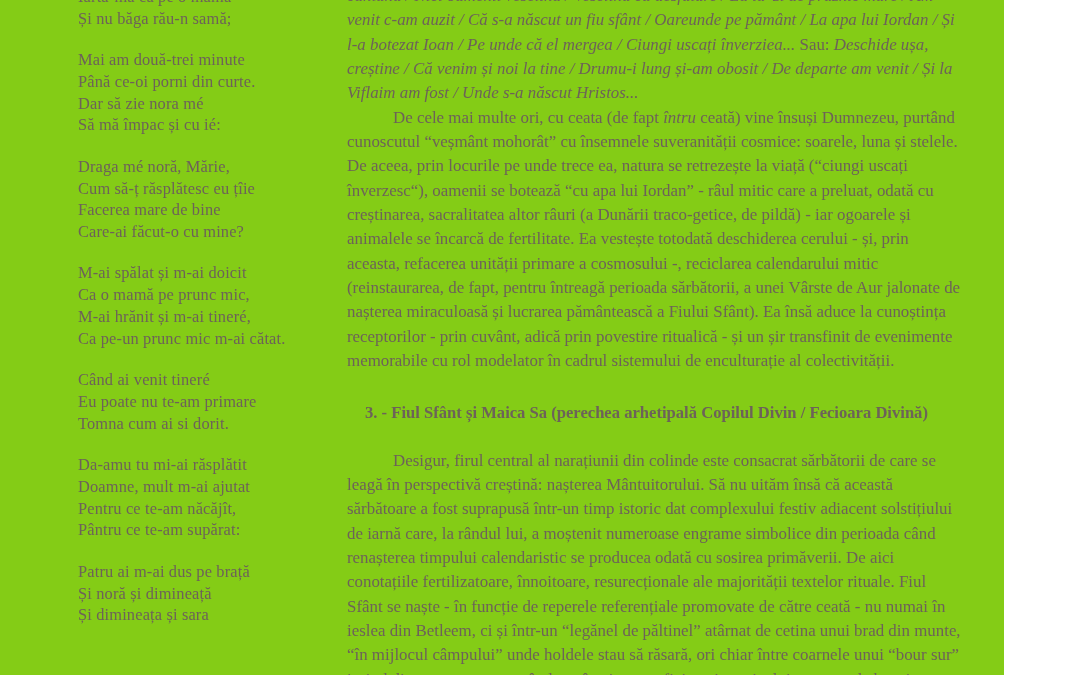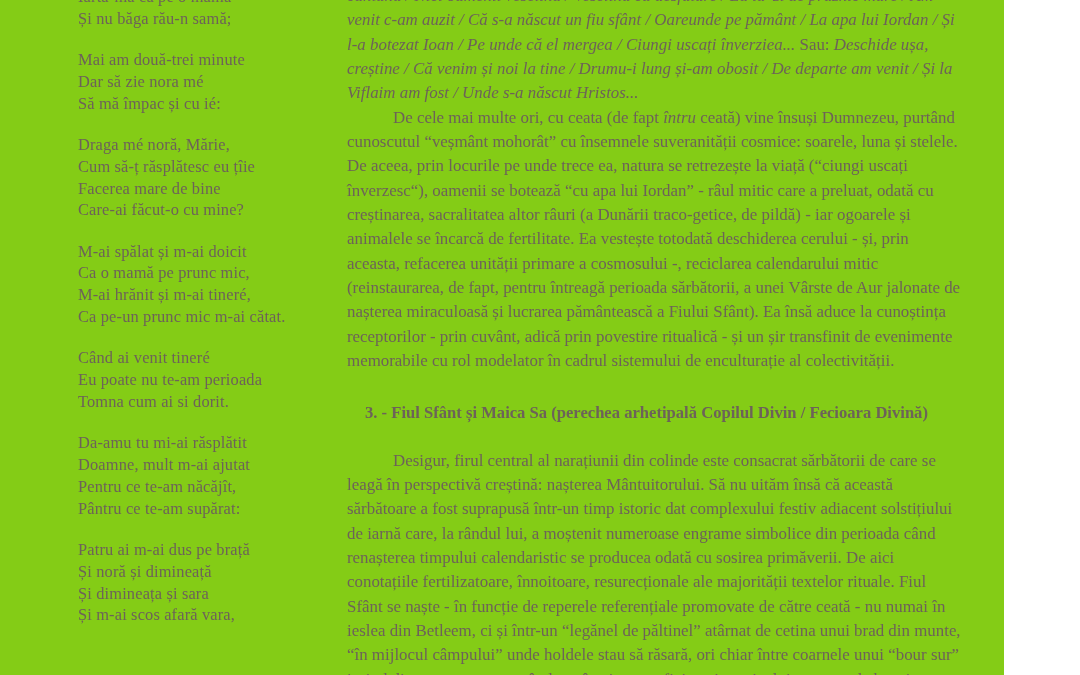--- a/index.html
+++ b/index.html
@@ -93,56 +93,56 @@
 
   <div id="poem-column">
 
     <div class="stanza">
       <div class="verse-line">Iarta-mă ca pe o mamă</div>
       <div class="verse-line">Și nu băga rău-n samă;</div>
     </div>
 
     <div class="stanza">
       <div class="verse-line">Mai am două-trei minute</div>
+      <div class="verse-line">Până ce-oi porni din curte.</div>
       <div class="verse-line">Dar să zie nora mé</div>
       <div class="verse-line">Să mă împac și cu ié:</div>
     </div>
 
     <div class="stanza">
       <div class="verse-line">Draga mé noră, Mărie,</div>
       <div class="verse-line">Cum să-ț răsplătesc eu țîie</div>
       <div class="verse-line">Facerea mare de bine</div>
       <div class="verse-line">Care-ai făcut-o cu mine?</div>
     </div>
 
     <div class="stanza">
       <div class="verse-line">M-ai spălat și m-ai doicit</div>
       <div class="verse-line">Ca o mamă pe prunc mic,</div>
       <div class="verse-line">M-ai hrănit și m-ai tineré,</div>
       <div class="verse-line">Ca pe-un prunc mic m-ai cătat.</div>
     </div>
 
     <div class="stanza">
       <div class="verse-line">Când ai venit tineré</div>
-      <div class="verse-line">Eu poate nu te-am perioada</div>
+      <div class="verse-line">Eu poate nu te-am primare</div>
       <div class="verse-line">Tomna cum ai si dorit.</div>
     </div>
 
     <div class="stanza">
       <div class="verse-line">Da-amu tu mi-ai răsplătit</div>
       <div class="verse-line">Doamne, mult m-ai ajutat</div>
       <div class="verse-line">Pentru ce te-am năcăjît,</div>
       <div class="verse-line">Pântru ce te-am supărat:</div>
     </div>
 
     <div class="stanza">
       <div class="verse-line">Patru ai m-ai dus pe brață</div>
       <div class="verse-line">Și noră și dimineață</div>
       <div class="verse-line">Și dimineața și sara</div>
-      <div class="verse-line">Și m-ai scos afară vara,</div>
     </div>
 
   </div>
 
   <div id="prose-column">
 
     <p class="para hang"><em>cântând / Nici oamenii veselind / Veselind cu desfătare / La ia' zi de praznic mare / Am venit c-am auzit / Că s-a născut un fiu sfânt / Oareunde pe pământ / La apa lui Iordan / Și l-a botezat Ioan / Pe unde că el mergea / Ciungi uscați înverziea...</em><span> Sau: </span><em>Deschide ușa, creștine / Că venim și noi la tine / Drumu-i lung și-am obosit / De departe am venit / Și la Viflaim am fost / Unde s-a născut Hristos...</em></p>
 
     <p class="para indent"><span>De cele mai multe ori, cu ceata (de fapt </span><em>întru</em><span> ceată) vine însuși Dumnezeu, purtând cunoscutul “veșmânt mohorât” cu însemnele suveranității cosmice: soarele, luna și stelele. De aceea, prin locurile pe unde trece ea, natura se retrezește la viață (“ciungi uscați înverzesc“), oamenii se botează “cu apa lui Iordan” - râul mitic care a preluat, odată cu creștinarea, sacralitatea altor râuri (a Dunării traco-getice, de pildă) - iar ogoarele și animalele se încarcă de fertilitate. Ea vestește totodată deschiderea cerului - și, prin aceasta, refacerea unității primare a cosmosului -, reciclarea calendarului mitic (reinstaurarea, de fapt, pentru întreagă perioada sărbătorii, a unei Vârste de Aur jalonate de nașterea miraculoasă și lucrarea pământească a Fiului Sfânt). Ea însă aduce la cunoștința receptorilor - prin cuvânt, adică prin povestire ritualică - și un șir transfinit de evenimente memorabile cu rol modelator în cadrul sistemului de enculturație al colectivității.</span></p>
 

